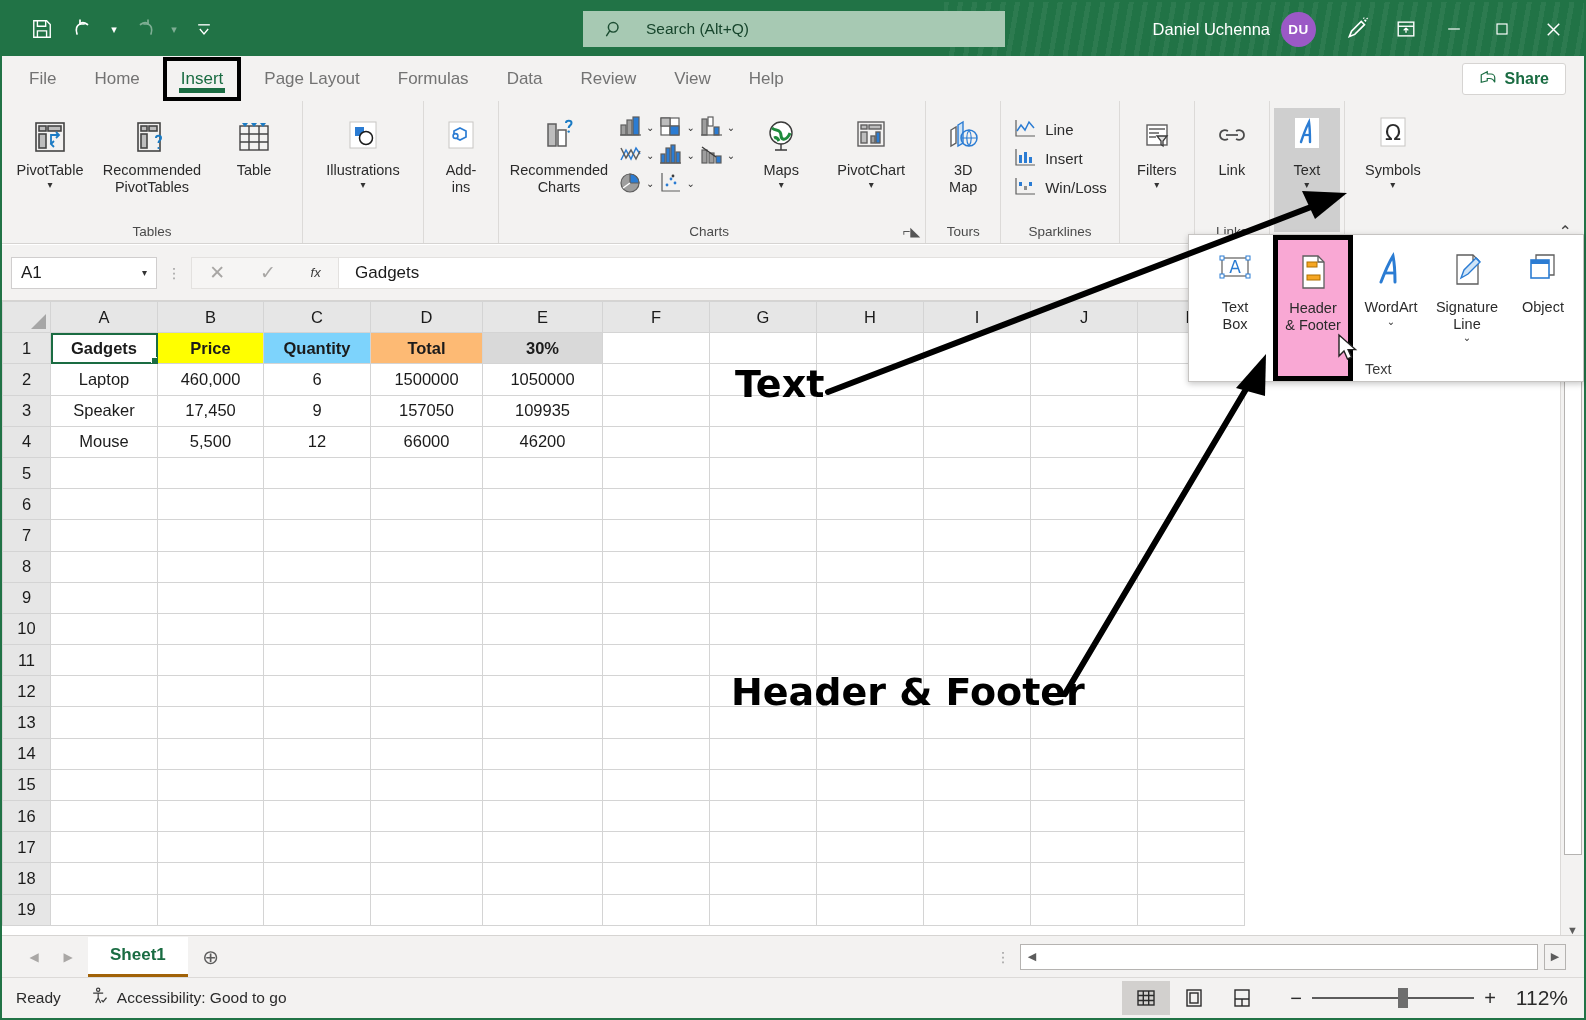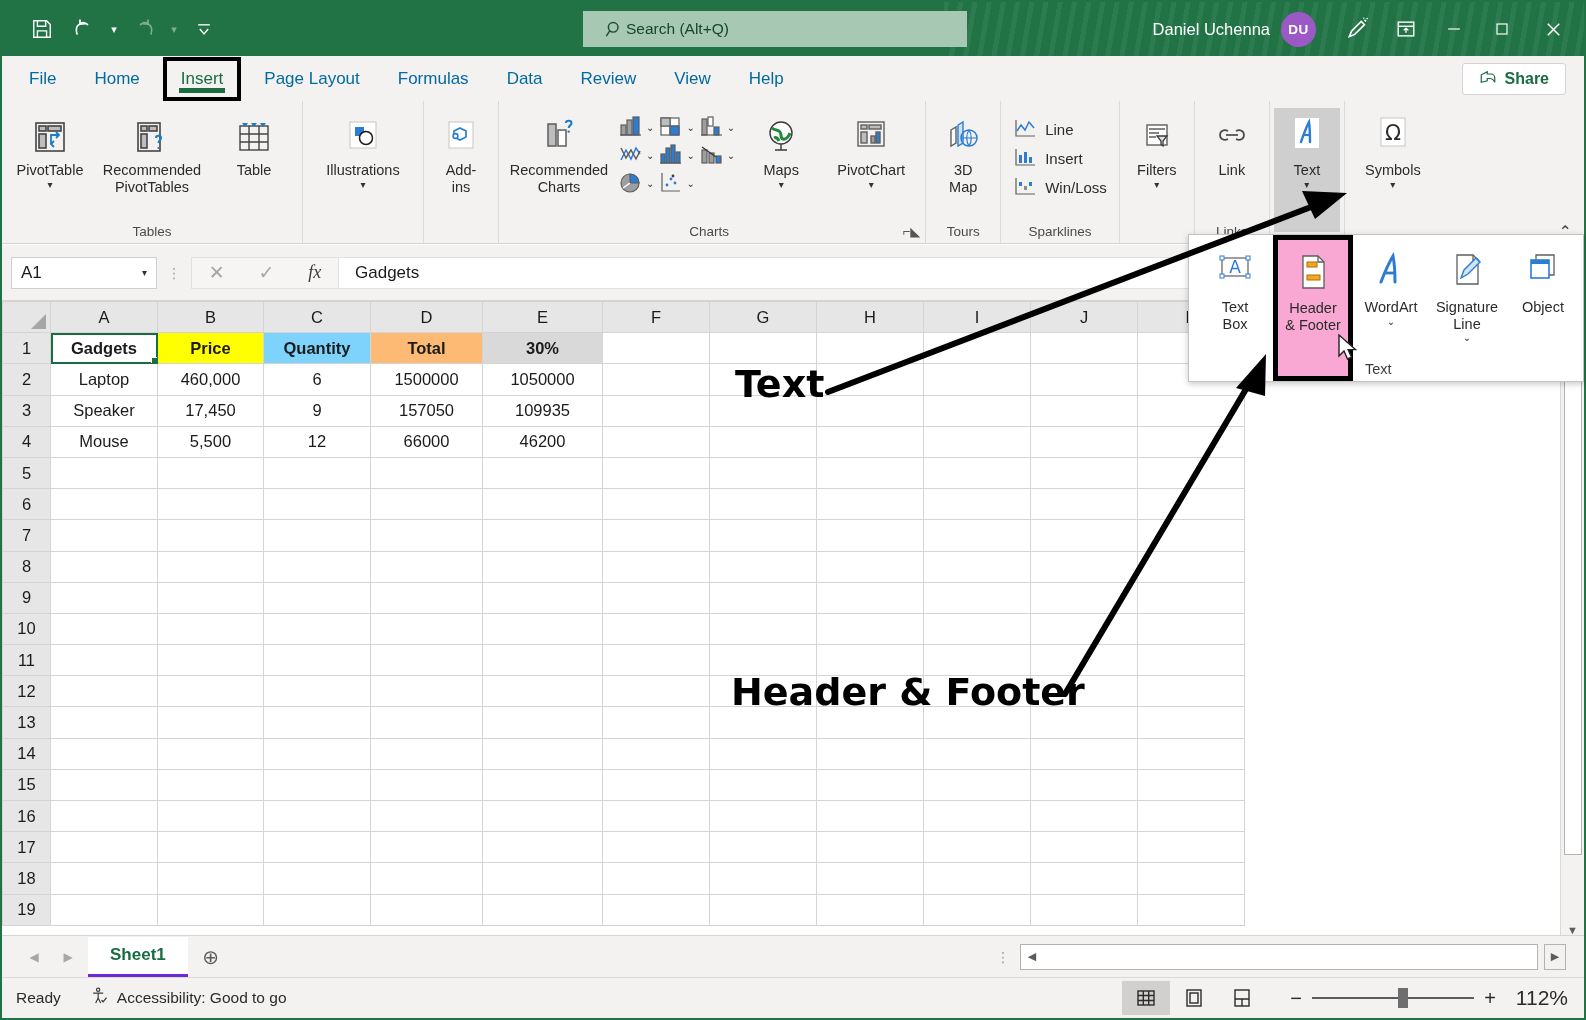--- a/index.html
+++ b/index.html
@@ -42,23 +42,23 @@
   .win-title {
     position: absolute; left: 0; right: 0; top: 0; height: 54px;
     display: flex; align-items: center; justify-content: center;
     color: #fff; font-size: 17.5px; letter-spacing: .1px;
     pointer-events: none;
   }
   .win-title span { margin-left: -210px; }
 
   .searchbox {
     position: absolute; left: 581px; top: 9px;
-    width: 384px; height: 36px;
+    width: 422px; height: 36px;
     background: #a7c9b3;
-    display: flex; align-items: center; gap: 1px;
+    display: flex; align-items: center; gap: 21px;
     padding-left: 21px;
     z-index: 3;
   }
   .searchbox .s-icon { color: #1d4e33; display:flex; }
   .searchbox .s-text { color: #17452c; font-size: 15.5px; }
 
   .title-right {
     position: absolute; right: 0; top: 0; height: 54px;
     display: flex; align-items: center; z-index: 3; padding-right: 4px;
   }
@@ -77,21 +77,21 @@
   
   .tabstrip {
     position: absolute; top: 54px; left: 0;
     width: 1582px; height: 45px;
     background: #f3f2f1;
     display: flex; align-items: center;
   }
   .tab {
     height: 45px; padding: 16px 19px;
     display: flex; align-items: center;
-    font-size: 17px; color: #0369a1;
+    font-size: 17px; color: #737373;
     position: relative;
   }
   .tab:first-child { margin-left: 8px; }
   .tab.active { color: #1a6c42; font-weight: normal; }
   .tab.annot {
     border: 4px solid #000;
     height: 44px;
     padding: 0 14px;
     margin: 0 4px;
   }
@@ -205,21 +205,21 @@
     padding: 0 9px;
     font-size: 17px; color: #1b1b1b;
   }
   .namebox .cv { font-size: 10px; color: #333; }
   .fb-dots { width: 34px; text-align: center; color:#9b9b9b; font-size: 14px; letter-spacing: 0; line-height: 1; }
   .fb-icons {
     width: 148px; height: 32px; background: #f6f5f4; border: 1px solid #e3e1df;
     display: flex; align-items: center; justify-content: space-around;
     color: #a8a6a4; font-size: 19px;
   }
-  .fb-icons .fx { color: #3a3a3a; font-style: italic; font-family: Liberation Serif, serif; font-size: 18px; }
+  .fb-icons .fx { color: #3a3a3a; font-style: italic; font-family: Liberation Sans, sans-serif; font-size: 13px; }
   .fb-input {
     flex: 1; height: 32px; margin-right: 10px;
     background: #fff; border: 1px solid #e3e1df; border-left: none;
     display: flex; align-items: center; padding-left: 16px;
     font-size: 17px; color: #1b1b1b;
   }
 
   
   .gridwrap {
     position: absolute; top: 299px; left: 0;
@@ -295,21 +295,21 @@
     background: #f3f2f1; border-top: 1px solid #d6d4d2;
     display: flex; align-items: center;
   }
   .sheetnav { display: flex; align-items: center; gap: 2px; padding-left: 16px; }
   .sheetnav .arr { width: 32px; height: 30px; display:flex; align-items:center; justify-content:center; color:#a9a7a5; font-size: 12px; }
   .sheettab {
     height: 40px; padding: 0 22px;
     background: #fff;
     display: flex; align-items: center;
     font-size: 17px; font-weight: bold; color: #1a6c42;
-    border-bottom: 3px solid #6d28d9;
+    border-bottom: 3px solid #a16207;
     margin-left: 4px;
   }
   .addsheet {
     width: 46px; height: 40px; display:flex; align-items:center; justify-content:center;
     color: #5c5c5c; font-size: 20px;
   }
   .hspacer { flex: 1; }
   .hs-dots { color:#9b9b9b; font-size: 14px; line-height: 1; padding: 0 10px; }
   .hscrollbar {
     width: 518px; height: 26px; background: #fff; border: 1px solid #b5b3b1;

